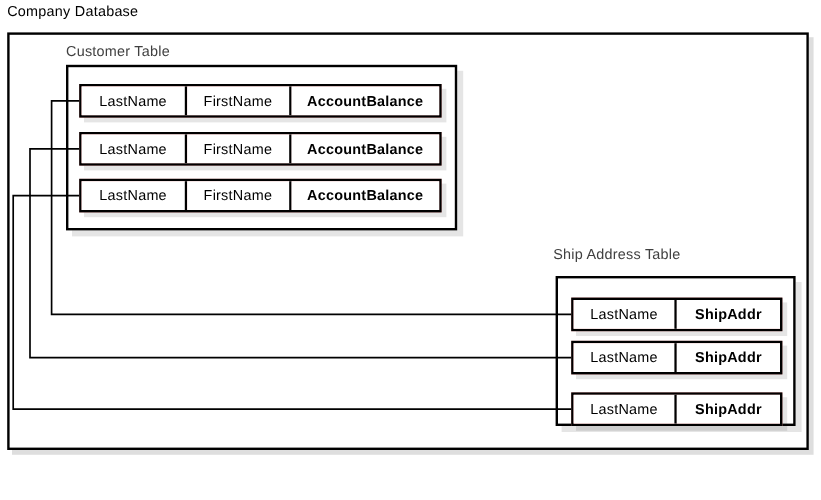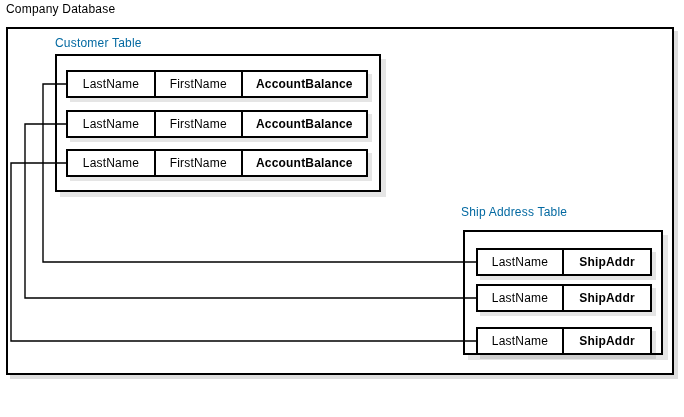--- a/index.html
+++ b/index.html
@@ -42,21 +42,21 @@
     border: 2px solid #000000;
     background: #ffffff;
     box-sizing: border-box;
     box-shadow: 4px 4px 0 0 rgba(0,0,0,0.13);
   }
 
   
   .table-label {
     position: absolute;
     font-size: 12px;
-    color: #0369a1;
+    color: #404040;
     line-height: 14px;
     white-space: nowrap;
     letter-spacing: 0.2px;
   }
 
   
   .table-frame {
     position: absolute;
     border: 2px solid #000000;
     background: #ffffff;

